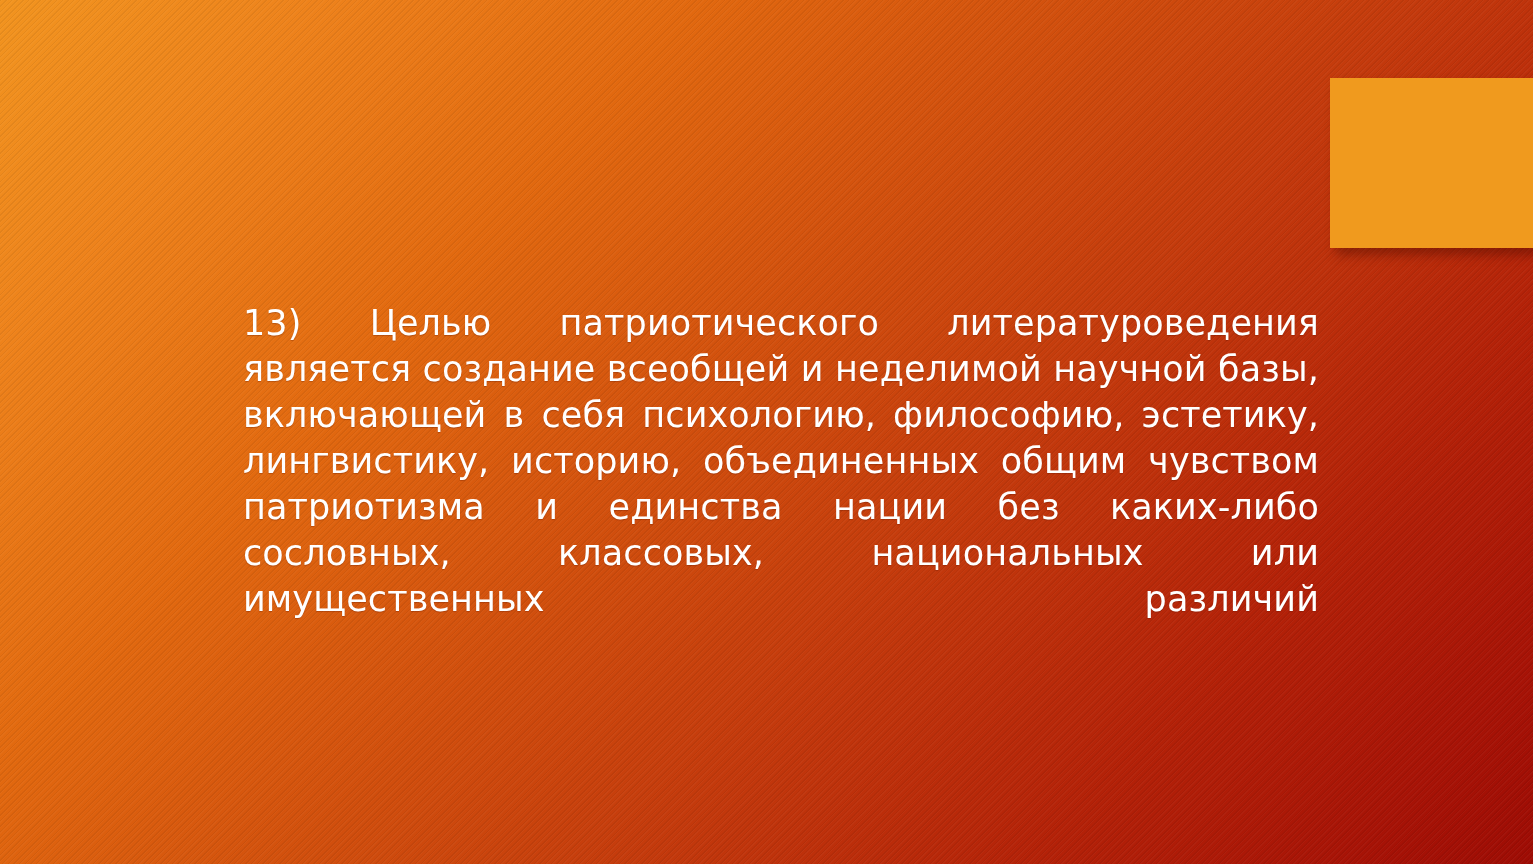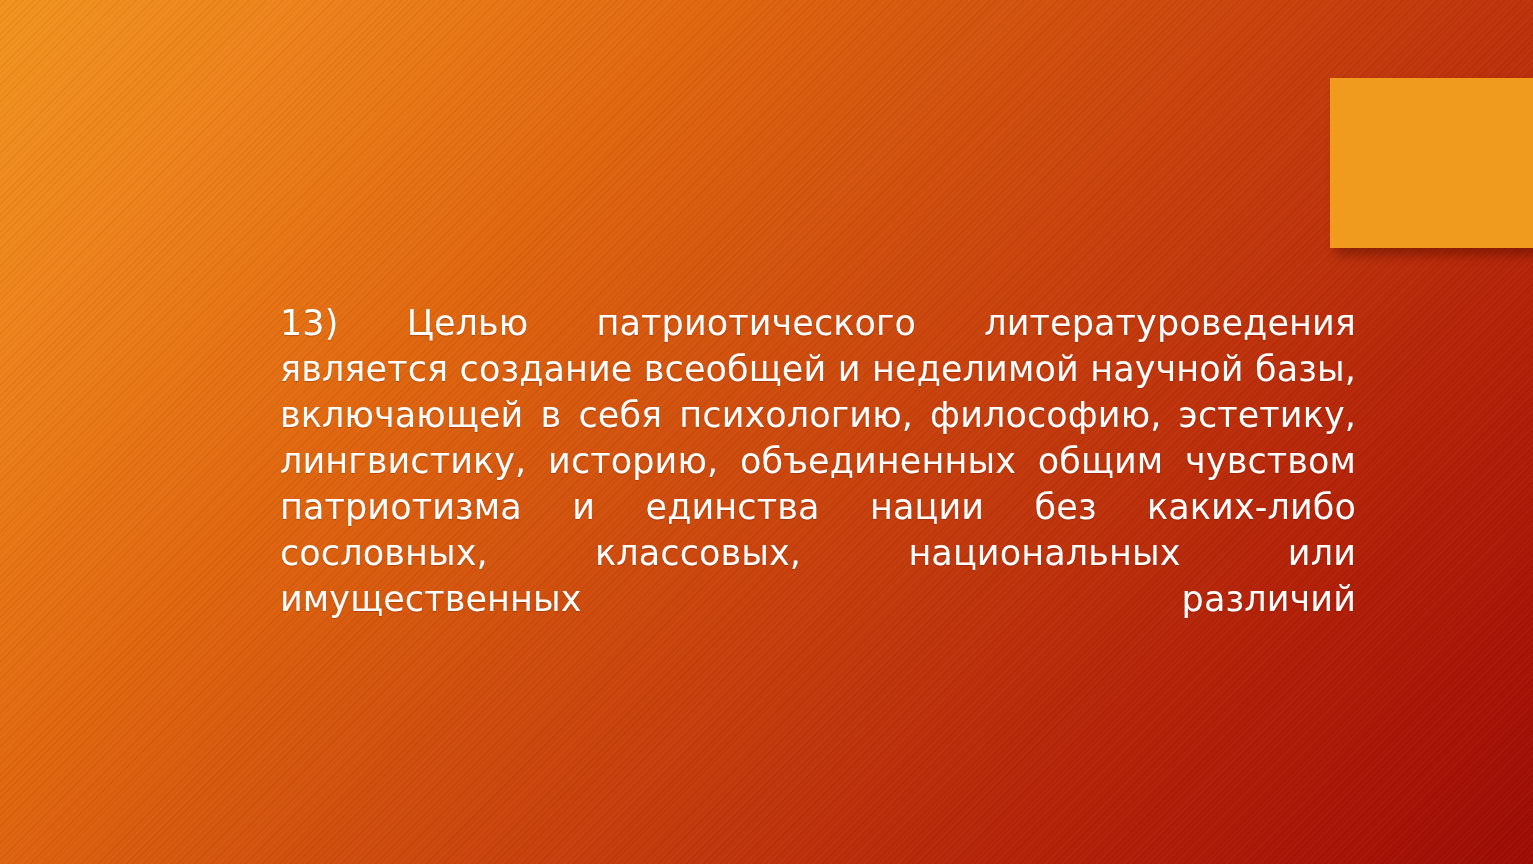--- a/index.html
+++ b/index.html
@@ -64,21 +64,20 @@
     width: 1076px;
     color: #FFFFFF;
     font-size: 35px;
     line-height: 46px;
     text-align: justify;
     text-justify: inter-word;
     letter-spacing: 0.1px;
     word-spacing: 0px;
     text-shadow: 0 1px 1px rgba(90, 20, 0, 0.30);
     white-space: pre-wrap;
-    margin-left: 37px;
   }
   
   #body-text::after {
     content: "";
     display: inline-block;
     width: 100%;
   }
 </style>
 </head>
 <body>

